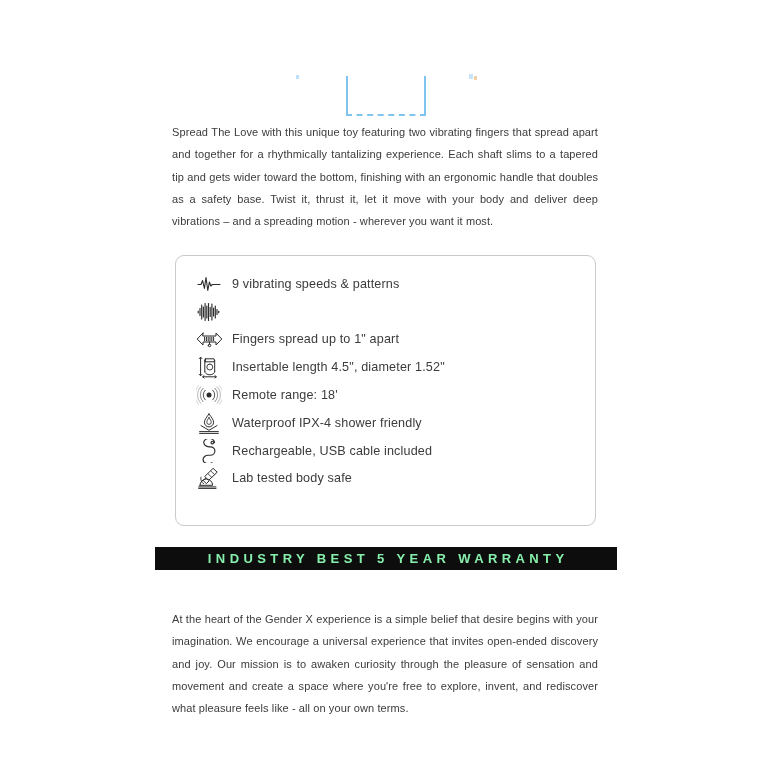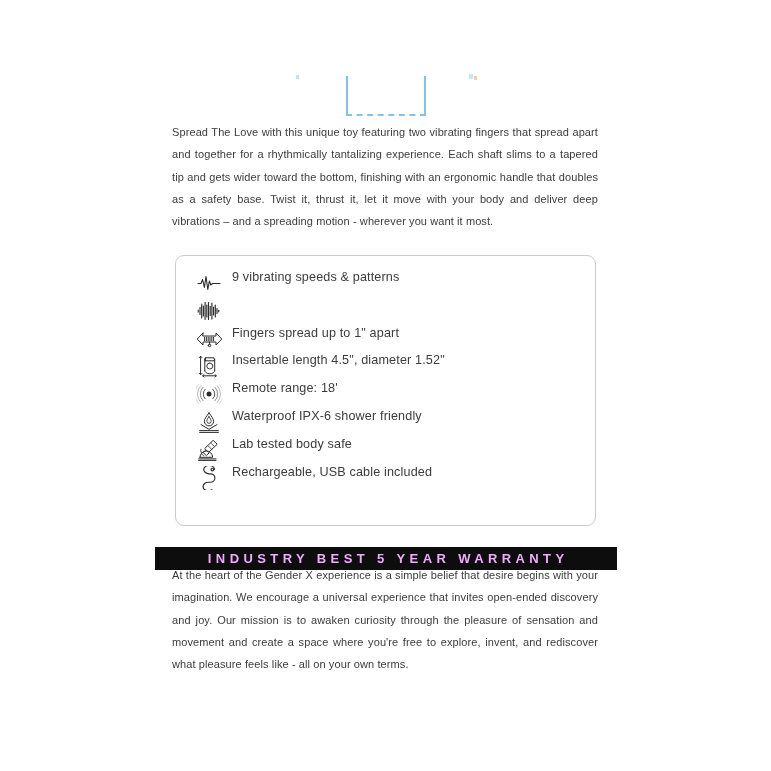--- a/index.html
+++ b/index.html
@@ -69,21 +69,21 @@
     width: 426px;
     font-size: 11px;
     line-height: 22.3px;
     letter-spacing: 0.1px;
     text-align: justify;
     text-justify: inter-word;
     color: #3b3b3d;
   }
   .body-copy p { margin: 0; }
   .intro-copy { top: 121px; }
-  .mission-copy { top: 564px; }
+  .mission-copy { top: 608px; }
 
   
   .feature-box {
     position: absolute;
     left: 175px;
     top: 255px;
     width: 421px;
     height: 271px;
     border: 1px solid #c9cacc;
     border-radius: 9px;
@@ -93,20 +93,21 @@
     position: absolute;
     left: 0;
     top: 0;
     width: 100%;
     padding: 14px 0 0 0;
     margin: 0;
     list-style: none;
   }
   .feature-item {
     display: flex;
+    align-items: center;
     height: 27.8px;
     padding-left: 18px;
   }
   .feature-icon {
     width: 30px;
     min-width: 30px;
     height: 26px;
     display: flex;
     align-items: center;
     justify-content: center;
@@ -126,21 +127,21 @@
     left: 155px;
     top: 547px;
     width: 462px;
     height: 23px;
     background: #0d0d0d;
     display: flex;
     align-items: center;
     justify-content: center;
   }
   .warranty-text {
-    color: #f0abfc;
+    color: #86efac;
     font-size: 13px;
     font-weight: bold;
     letter-spacing: 4.4px;
     text-indent: 4.4px;
     white-space: nowrap;
   }
 </style>
 </head>
 <body>
 
@@ -240,49 +241,49 @@
     <li class="feature-item">
       <span class="feature-icon">
         <svg width="24" height="22" viewBox="0 0 24 22" fill="none" stroke="#2b2b2b" stroke-width="1" stroke-linecap="round" stroke-linejoin="round">
           <path d="M12 2 C9.3 5.6 7.4 8 7.4 10.3 a4.6 4.6 0 0 0 9.2 0 C16.6 8 14.7 5.6 12 2 Z"></path>
           <path d="M12 5.6 C10.6 7.6 9.8 8.9 9.8 10.2 a2.2 2.2 0 0 0 4.4 0 C14.2 8.9 13.4 7.6 12 5.6 Z" stroke-width="0.85"></path>
           <path d="M4 13.6 L12 18.3 L20 13.6"></path>
           <path d="M2.6 19.6 h18.8"></path>
           <path d="M2.6 21.4 h18.8"></path>
         </svg>
       </span>
-      <span class="feature-label">Waterproof IPX-6 shower friendly</span>
+      <span class="feature-label">Waterproof IPX-4 shower friendly</span>
+    </li>
+
+    <li class="feature-item">
+      <span class="feature-icon">
+        <svg width="20" height="24" viewBox="0 0 20 24" fill="none" stroke="#2b2b2b" stroke-width="1.15" stroke-linecap="round" stroke-linejoin="round">
+          <path d="M15.5 3.6 a5.4 4.2 0 0 0 -10.8 0 a5.4 4.2 0 0 0 5.4 4.2 h1.2 a4.6 4.2 0 0 1 0 8.4 h-2 a5.2 4.2 0 0 0 -5.2 4.2 a5.2 4.2 0 0 0 8.8 3.2"></path>
+          <path d="M13.3 2.2 a1.3 1.3 0 1 0 0 2.6 a1.3 1.3 0 1 0 0 -2.6"></path>
+        </svg>
+      </span>
+      <span class="feature-label">Rechargeable, USB cable included</span>
     </li>
 
     <li class="feature-item">
       <span class="feature-icon">
         <svg width="24" height="22" viewBox="0 0 24 22" fill="none" stroke="#2b2b2b" stroke-width="1" stroke-linecap="round" stroke-linejoin="round">
           <path d="M16.4 1.6 L20.2 5.2 L11.6 13.4 L8 9.8 Z"></path>
           <path d="M13.9 4.1 L17.7 7.7" stroke-width="0.8"></path>
           <path d="M11.1 6.9 L14.9 10.5" stroke-width="0.8"></path>
           <path d="M8.6 11.2 L6.2 13.6 L9.4 16.6 L11.9 14.1"></path>
           <path d="M6.6 16.8 C4.4 15 3.4 12.6 3.9 10.2" stroke-width="0.9"></path>
           <path d="M3 18.3 h12.6 a5.6 5.6 0 0 0 -12.6 0 Z" fill="none"></path>
           <path d="M1.6 19.9 h17.4"></path>
           <path d="M1.6 21.4 h17.4"></path>
         </svg>
       </span>
       <span class="feature-label">Lab tested body safe</span>
     </li>
 
-    <li class="feature-item">
-      <span class="feature-icon">
-        <svg width="20" height="24" viewBox="0 0 20 24" fill="none" stroke="#2b2b2b" stroke-width="1.15" stroke-linecap="round" stroke-linejoin="round">
-          <path d="M15.5 3.6 a5.4 4.2 0 0 0 -10.8 0 a5.4 4.2 0 0 0 5.4 4.2 h1.2 a4.6 4.2 0 0 1 0 8.4 h-2 a5.2 4.2 0 0 0 -5.2 4.2 a5.2 4.2 0 0 0 8.8 3.2"></path>
-          <path d="M13.3 2.2 a1.3 1.3 0 1 0 0 2.6 a1.3 1.3 0 1 0 0 -2.6"></path>
-        </svg>
-      </span>
-      <span class="feature-label">Rechargeable, USB cable included</span>
-    </li>
-
   </ul>
 </div>
 
 <div class="warranty-banner">
   <span class="warranty-text">INDUSTRY BEST 5 YEAR WARRANTY</span>
 </div>
 
 <div class="body-copy mission-copy">
   <p>At the heart of the Gender X experience is a simple belief that desire begins with your imagination. We encourage a universal experience that invites open-ended discovery and joy. Our mission is to awaken curiosity through the pleasure of sensation and movement and create a space where you're free to explore, invent, and rediscover what pleasure feels like - all on your own terms.</p>
 </div>

